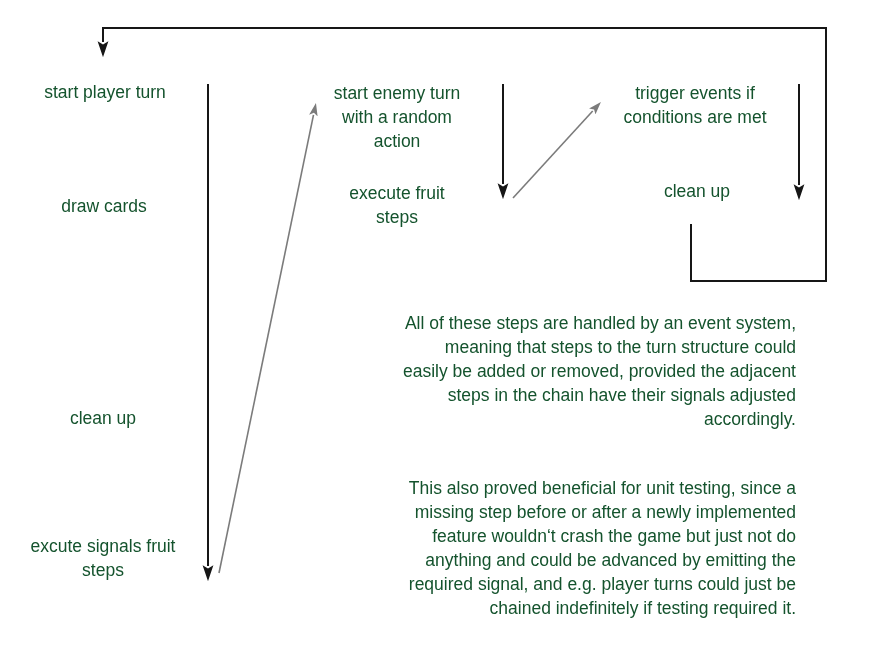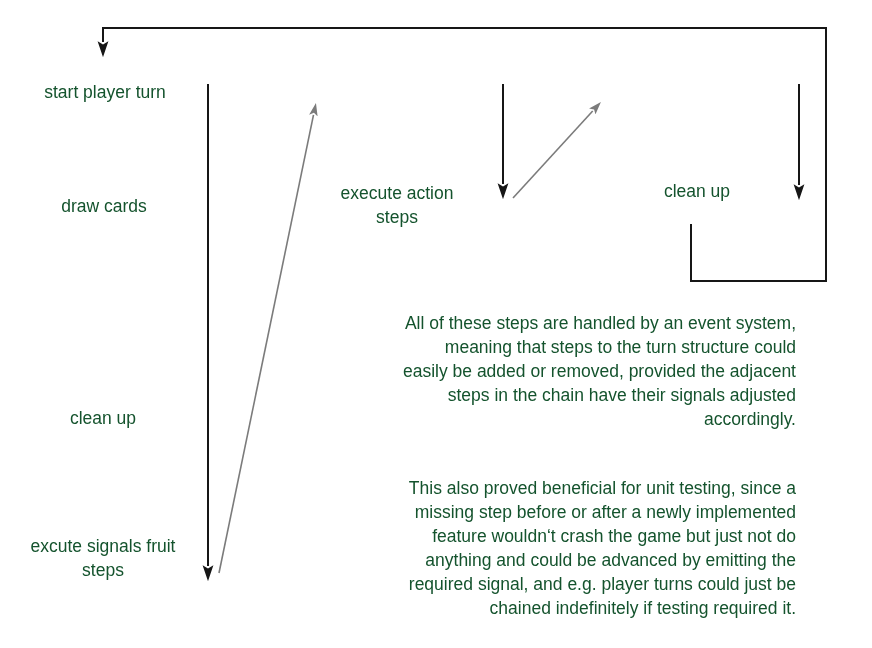--- a/index.html
+++ b/index.html
@@ -70,24 +70,29 @@
   <div class="label" style="left:105px; top:80px">start player turn</div>
 
   <div class="label" style="left:104px; top:194px">draw cards</div>
 
 
   <div class="label" style="left:103px; top:406px">clean up</div>
 
   <div class="label" style="left:103px; top:534px">excute signals fruit
 steps</div>
 
+  <div class="label" style="left:397px; top:81px">start enemy turn
+with a random
+action</div>
 
-  <div class="label" style="left:397px; top:181px">execute action
+  <div class="label" style="left:397px; top:181px">execute fruit
 steps</div>
 
+  <div class="label" style="left:695px; top:81px">trigger events if
+conditions are met</div>
 
   <div class="label" style="left:697px; top:179px">clean up</div>
 
   <div class="para" style="left:316px; top:311px; width:480px">All of these steps are handled by an event system,
 meaning that steps to the turn structure could
 easily be added or removed, provided the adjacent
 steps in the chain have their signals adjusted
 accordingly.</div>
 
   <div class="para" style="left:316px; top:476px; width:480px">This also proved beneficial for unit testing, since a

